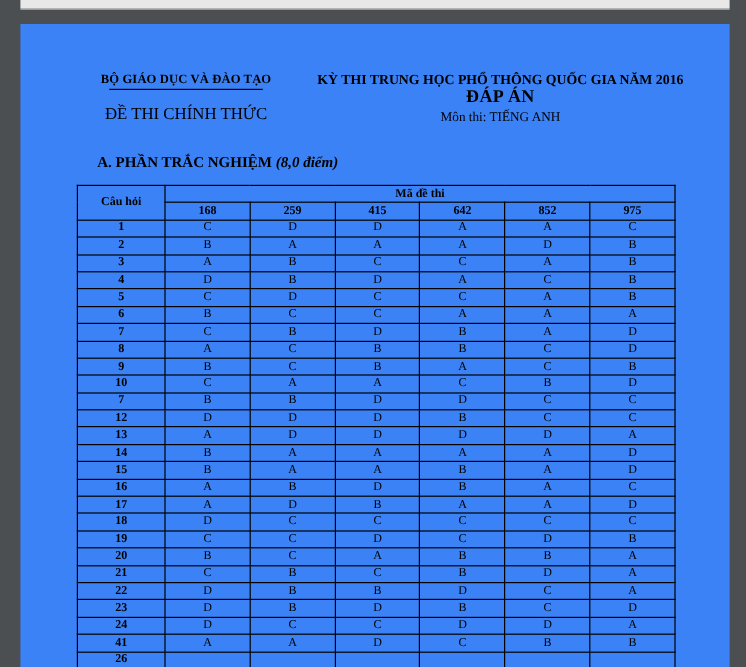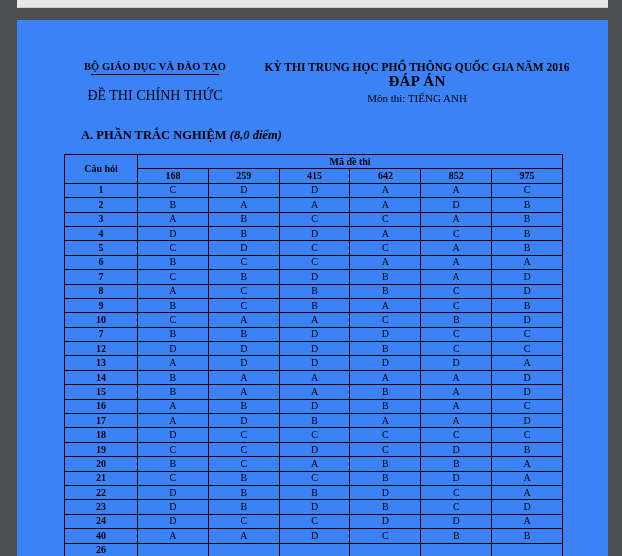--- a/index.html
+++ b/index.html
@@ -428,21 +428,21 @@
               <tr>
                 <td class="q-num">24</td>
                 <td class="ans">D</td>
                 <td class="ans">C</td>
                 <td class="ans">C</td>
                 <td class="ans">D</td>
                 <td class="ans">D</td>
                 <td class="ans">A</td>
               </tr>
               <tr>
-                <td class="q-num">40</td>
+                <td class="q-num">41</td>
                 <td class="ans">A</td>
                 <td class="ans">A</td>
                 <td class="ans">D</td>
                 <td class="ans">C</td>
                 <td class="ans">B</td>
                 <td class="ans">B</td>
               </tr>
               <tr>
                 <td class="q-num">26</td>
                 <td class="ans"></td>

